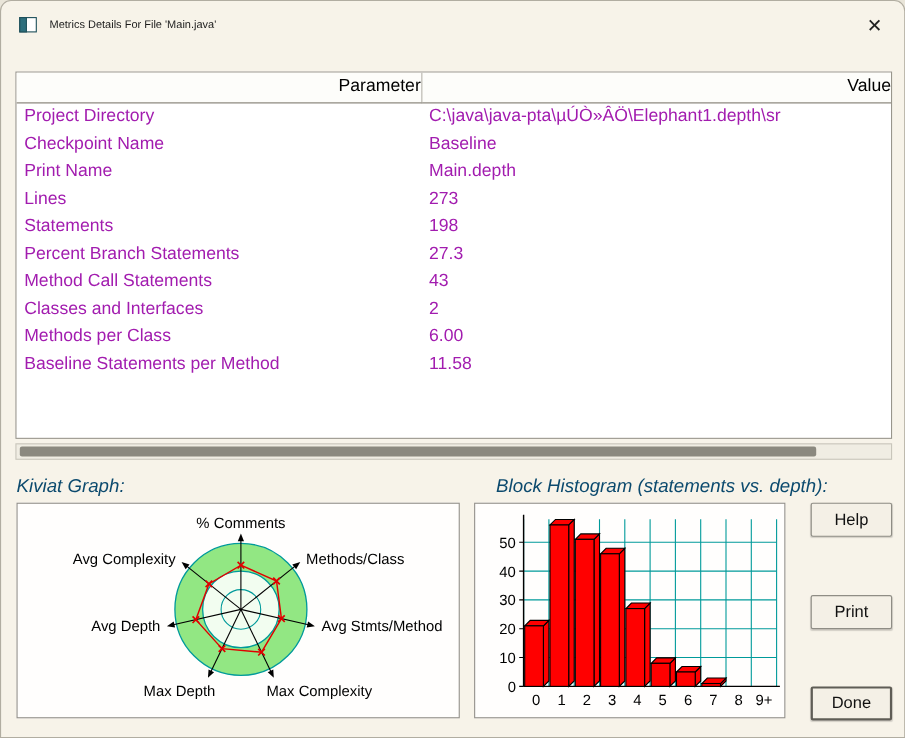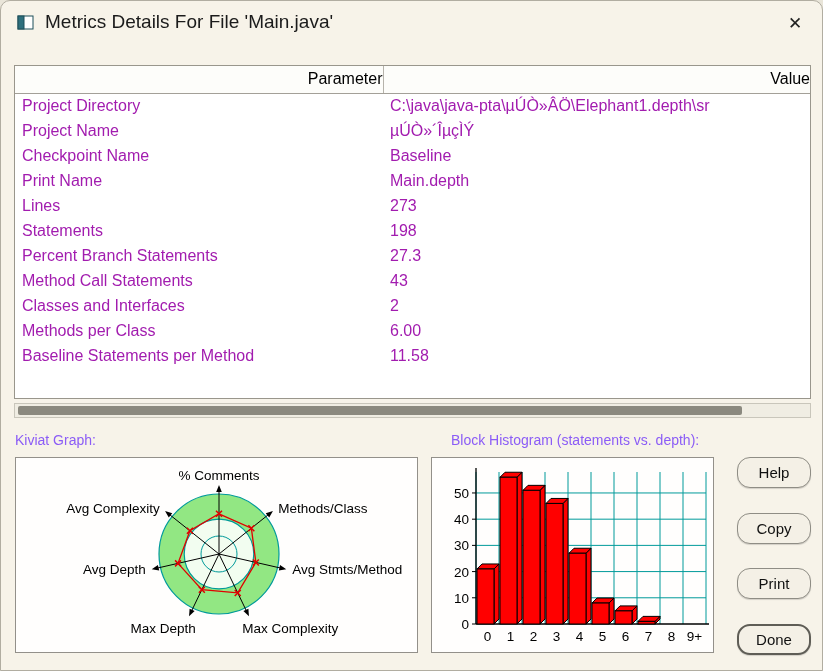--- a/index.html
+++ b/index.html
@@ -5,51 +5,51 @@
   * { box-sizing: border-box; margin: 0; padding: 0; }
   html, body { width: 823px; height: 671px; }
   body { font-family: "Liberation Sans", sans-serif; background: #e9e5d9; }
 
   .window { position: relative; width: 823px; height: 671px; background: #f7f3e9;
             border: 1px solid #b1ada1; border-radius: 10px 10px 0 0; overflow: hidden; }
 
   .titlebar { position: absolute; left: 0; top: 0; right: 0; height: 42px;
               display: flex; align-items: center; padding: 0 16px; }
   .app-icon { display: inline-flex; margin-right: 11px; }
-  .title { font-size: 19px; color: #1b1b1b; }
+  .title { font-size: 10px; color: #1b1b1b; }
   .close-btn { position: absolute; right: 14px; top: 9px; width: 26px; height: 26px;
                background: none; border: none; font-size: 17px; color: #222; cursor: pointer;
                font-family: "Liberation Sans", sans-serif; }
 
   .table-wrap { position: absolute; left: 13px; top: 64px; width: 797px; height: 334px;
                 background: #ffffff; border: 1px solid #99968c; overflow: hidden; }
   table { border-collapse: collapse; width: 100%; table-layout: fixed; }
   th { font-size: 16px; font-weight: normal; text-align: right; padding: 3px 0 3px 7px;
        height: 27px; background: #fdfdfa; border-bottom: 1px solid #a3a098; white-space: nowrap; }
   th.param-h { border-right: 1px solid #b6b3ab; }
   td { font-size: 16px; text-align: left; padding: 1px 0 1px 7px; height: 25px;
        white-space: nowrap; overflow: hidden; color: #a21caf; }
 
   .hscroll { position: absolute; left: 13px; top: 402px; width: 797px; height: 15px;
              background: #f0ede3; border: 1px solid #c9c6bb; }
   .hthumb { position: absolute; left: 3px; top: 2px; width: 724px; height: 9px;
             background: #8b897f; border-radius: 2px; }
 
-  .section-label { position: absolute; font-size: 14px; color: #8b5cf6; }
+  .section-label { position: absolute; font-size: 17px; color: #0c4a6e; font-style: italic; }
   #kiviat-label { left: 14px; top: 431px; }
   #hist-label { left: 430px; top: 431px; margin-left: 20px; }
 
   .panel { position: absolute; top: 456px; background: #fffefd; border: 1px solid #93908a; }
   .panel.kiviat { left: 14px; width: 403px; height: 196px; }
   .panel.hist { left: 430px; width: 283px; height: 196px; }
 
   .btn-col { position: absolute; left: 732px; top: 456px; width: 78px; height: 198px;
              display: flex; flex-direction: column; justify-content: space-between; align-items: flex-end; }
   .btn { width: 74px; height: 31px; font-family: "Liberation Sans", sans-serif; font-size: 15px;
-         color: #111; background: #f4f0e6; border: 1px solid #8f8d85; border-radius: 13px;
+         color: #111; background: #f4f0e6; border: 1px solid #8f8d85; border-radius: 2px;
          box-shadow: 0 1px 1px rgba(0,0,0,0.15); cursor: pointer; }
   .btn.default { border: 2px solid #5f5d56; }
 </style>
 </head>
 <body>
 
 <div class="window">
 
   <div class="titlebar">
     <span class="app-icon">
@@ -71,24 +71,20 @@
       <thead>
         <tr>
           <th class="param-h">Parameter</th>
           <th>Value</th>
         </tr>
       </thead>
       <tbody id="tbody">
           <tr>
             <td>Project Directory</td>
             <td>C:\java\java-pta\µÚÒ»ÂÖ\Elephant1.depth\sr</td>
-          </tr>
-          <tr>
-            <td>Project Name</td>
-            <td>µÚÒ»´ÎµçÌÝ</td>
           </tr>
           <tr>
             <td>Checkpoint Name</td>
             <td>Baseline</td>
           </tr>
           <tr>
             <td>Print Name</td>
             <td>Main.depth</td>
           </tr>
           <tr>
@@ -231,18 +227,17 @@
         <text x="170.5" y="183" text-anchor="middle" font-size="13.5" font-family="&quot;Liberation Sans&quot;, sans-serif" fill="#000">5</text>
         <text x="193.5" y="183" text-anchor="middle" font-size="13.5" font-family="&quot;Liberation Sans&quot;, sans-serif" fill="#000">6</text>
         <text x="216.5" y="183" text-anchor="middle" font-size="13.5" font-family="&quot;Liberation Sans&quot;, sans-serif" fill="#000">7</text>
         <text x="239.5" y="183" text-anchor="middle" font-size="13.5" font-family="&quot;Liberation Sans&quot;, sans-serif" fill="#000">8</text>
         <text x="262.5" y="183" text-anchor="middle" font-size="13.5" font-family="&quot;Liberation Sans&quot;, sans-serif" fill="#000">9+</text>
       </svg>
   </div>
 
   <div class="btn-col" id="btncol">
       <button class="btn">Help</button>
-      <button class="btn">Copy</button>
       <button class="btn">Print</button>
       <button class="btn default">Done</button>
     </div>
 
 </div>
 
 </body></html>

